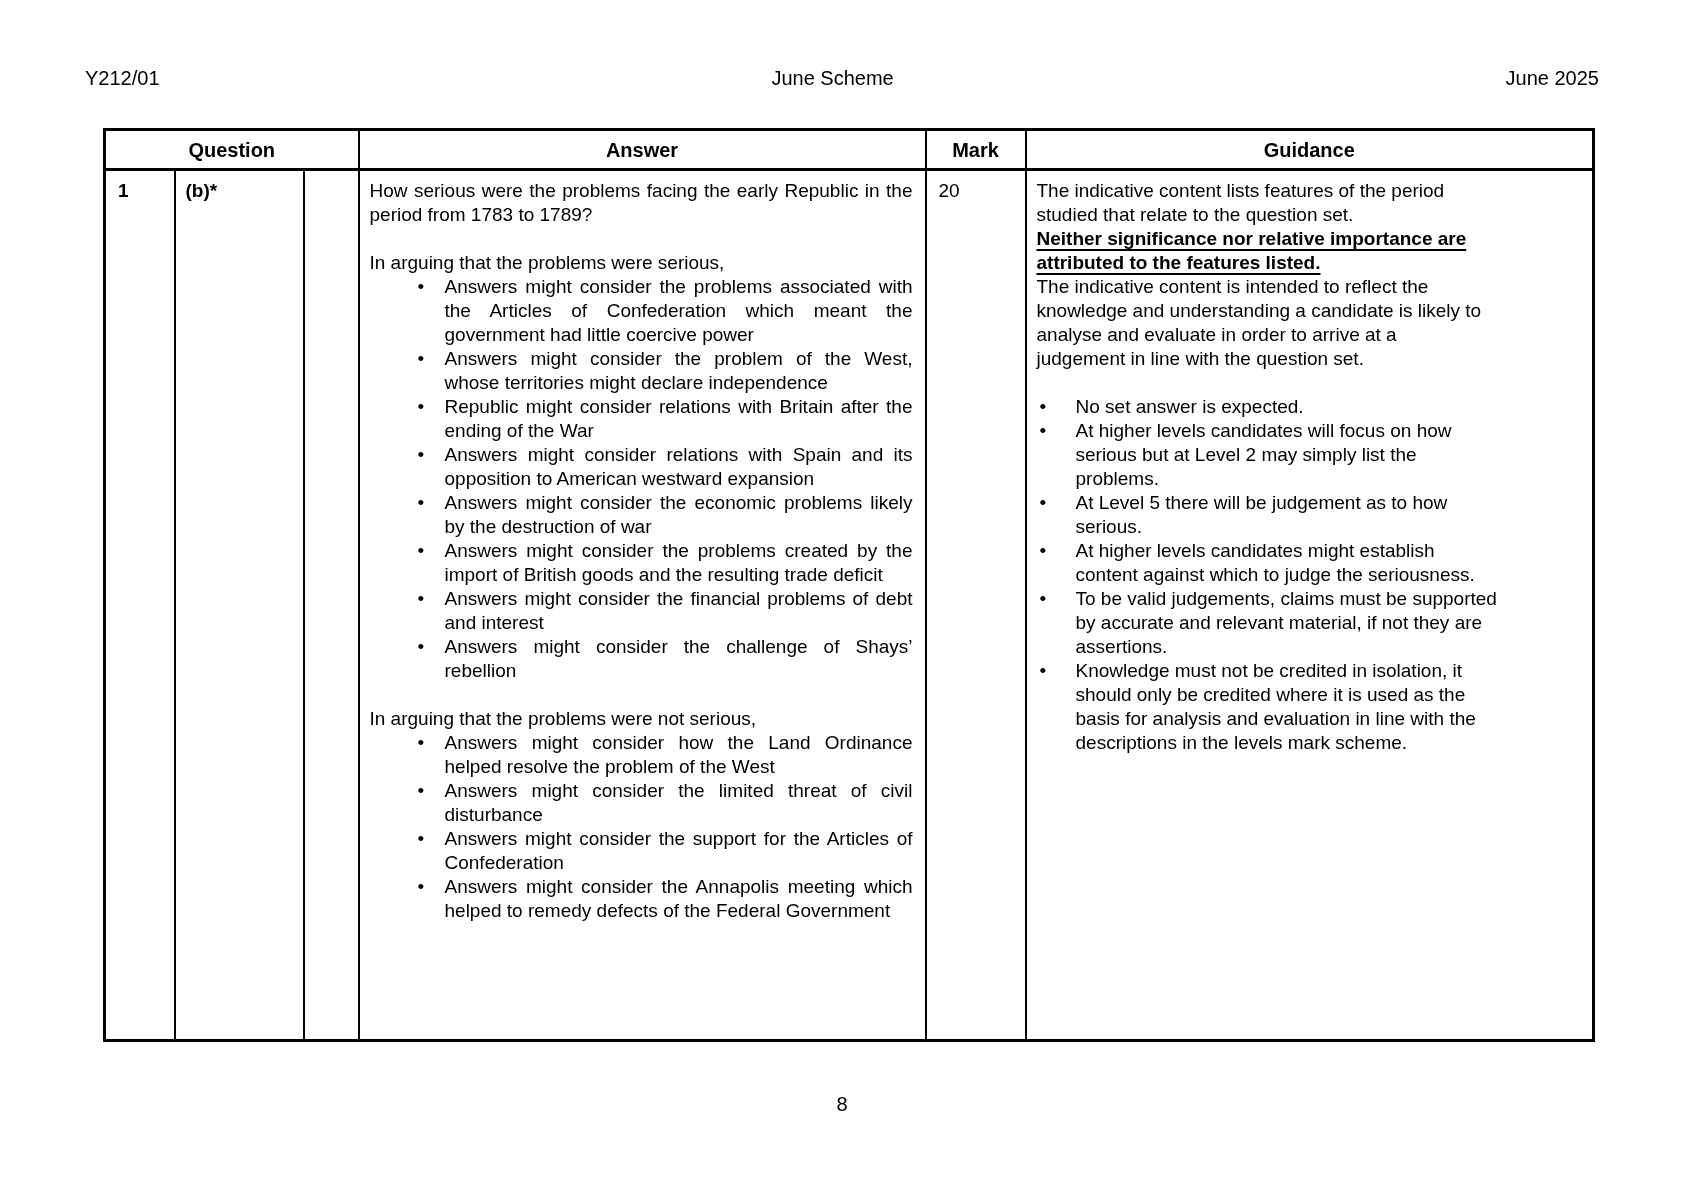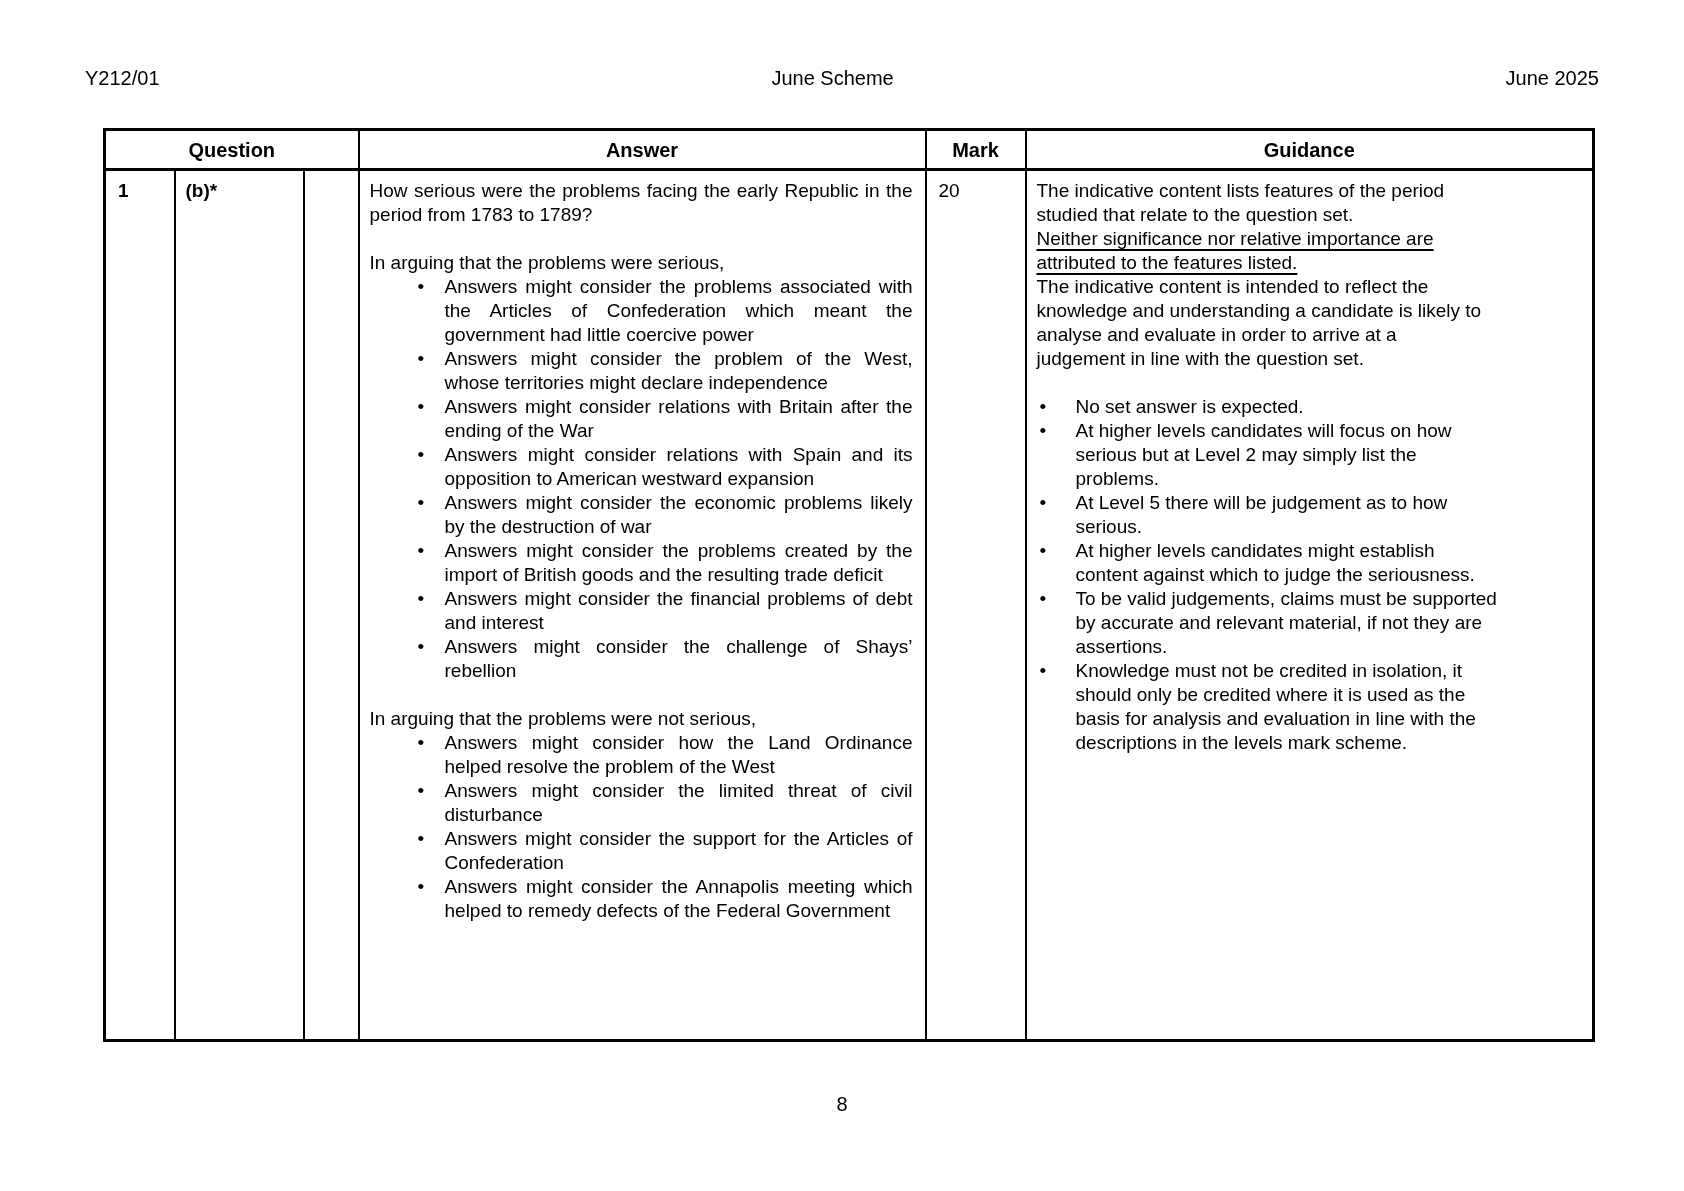--- a/index.html
+++ b/index.html
@@ -59,21 +59,21 @@
   td.answer   { padding: 8px 12px 8px 10px; }
   td.mark     { padding: 8px 23px 8px 12px; }
   td.guidance { padding: 8px 12px 8px 10px; }
   
   p { margin: 0; }
   .bold { font-weight: normal; }
   .just { text-align: justify; }
   .gap-after  { margin-bottom: 24px; }
   .gap-before { margin-top: 24px; }
   .emphasis {
-    font-weight: normal;
+    font-weight: bold;
     text-decoration: underline;
     text-decoration-thickness: 2px;
     text-underline-offset: 4px;
   }
   ul.bullets { margin: 0; padding: 0; list-style: none; }
   ul.bullets li { position: relative; text-align: justify; }
   ul.bullets li::before {
     content: "\2022";
     position: absolute;
     left: 0;
@@ -128,21 +128,21 @@
         <td class="qpart">(b)*</td>
         <td class="qsub"></td>
 
         <td class="answer">
           <p class="bold just gap-after">How serious were the problems facing the early Republic in the period from 1783 to 1789?</p>
 
           <p class="bold">In arguing that the problems were serious,</p>
           <ul class="bullets">
             <li>Answers might consider the problems associated with the Articles of Confederation which meant the government had little coercive power</li>
             <li>Answers might consider the problem of the West, whose territories might declare independence</li>
-            <li>Answers might consider relations with Britain after the ending of the War</li>
+            <li>Republic might consider relations with Britain after the ending of the War</li>
             <li>Answers might consider relations with Spain and its opposition to American westward expansion</li>
             <li>Answers might consider the economic problems likely by the destruction of war</li>
             <li>Answers might consider the problems created by the import of British goods and the resulting trade deficit</li>
             <li>Answers might consider the financial problems of debt and interest</li>
             <li>Answers might consider the challenge of Shays’ rebellion</li>
           </ul>
 
           <p class="bold gap-before">In arguing that the problems were not serious,</p>
           <ul class="bullets">
             <li>Answers might consider how the Land Ordinance helped resolve the problem of the West</li>

